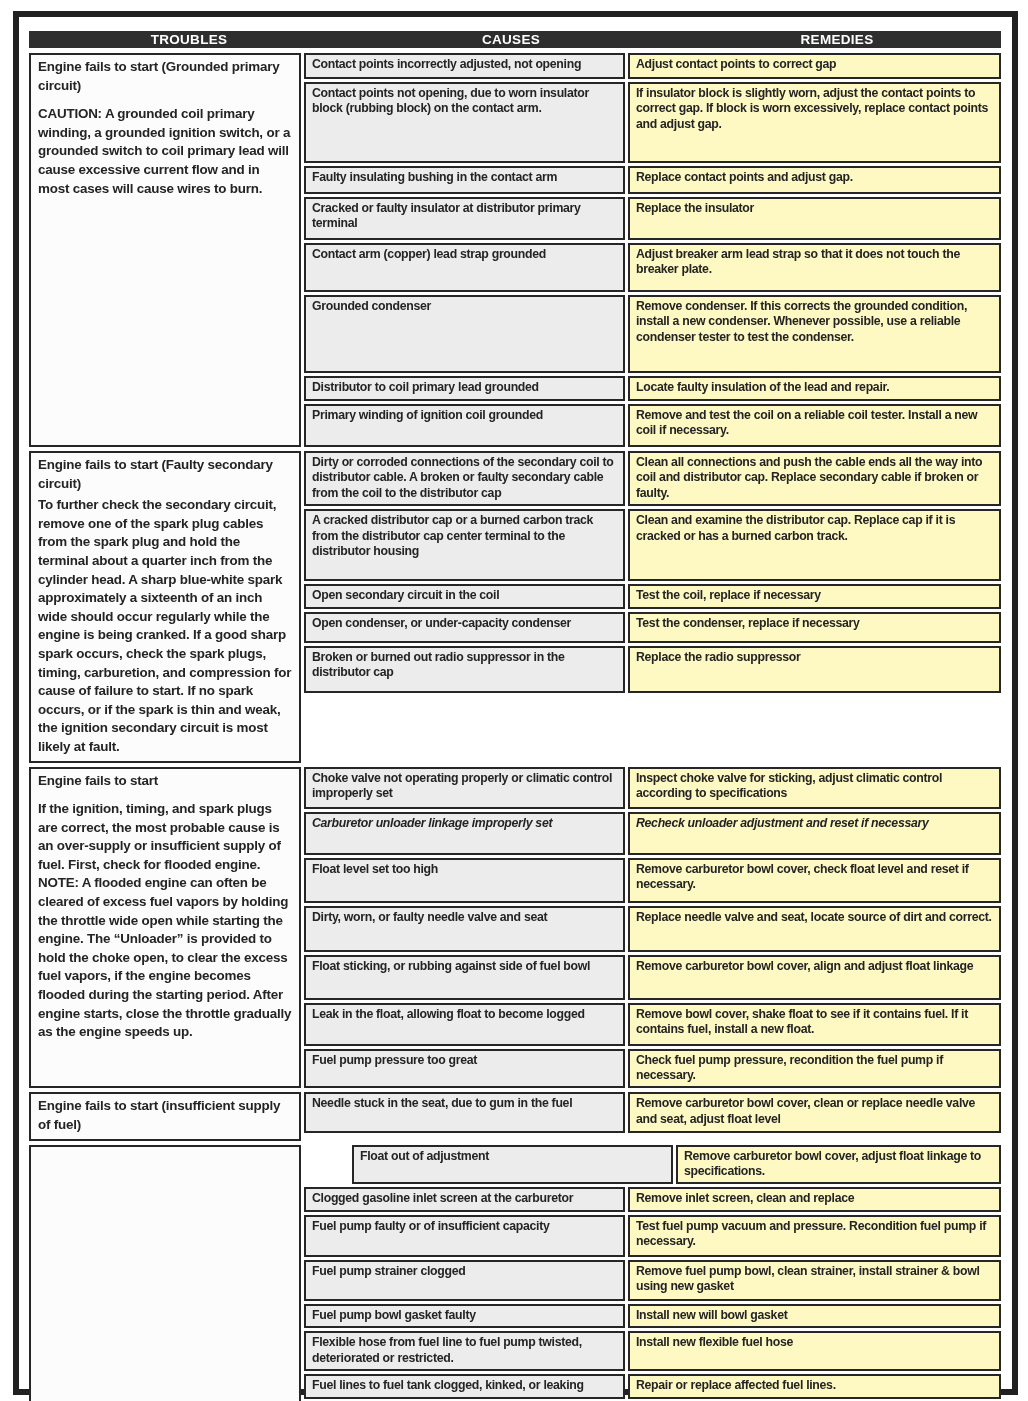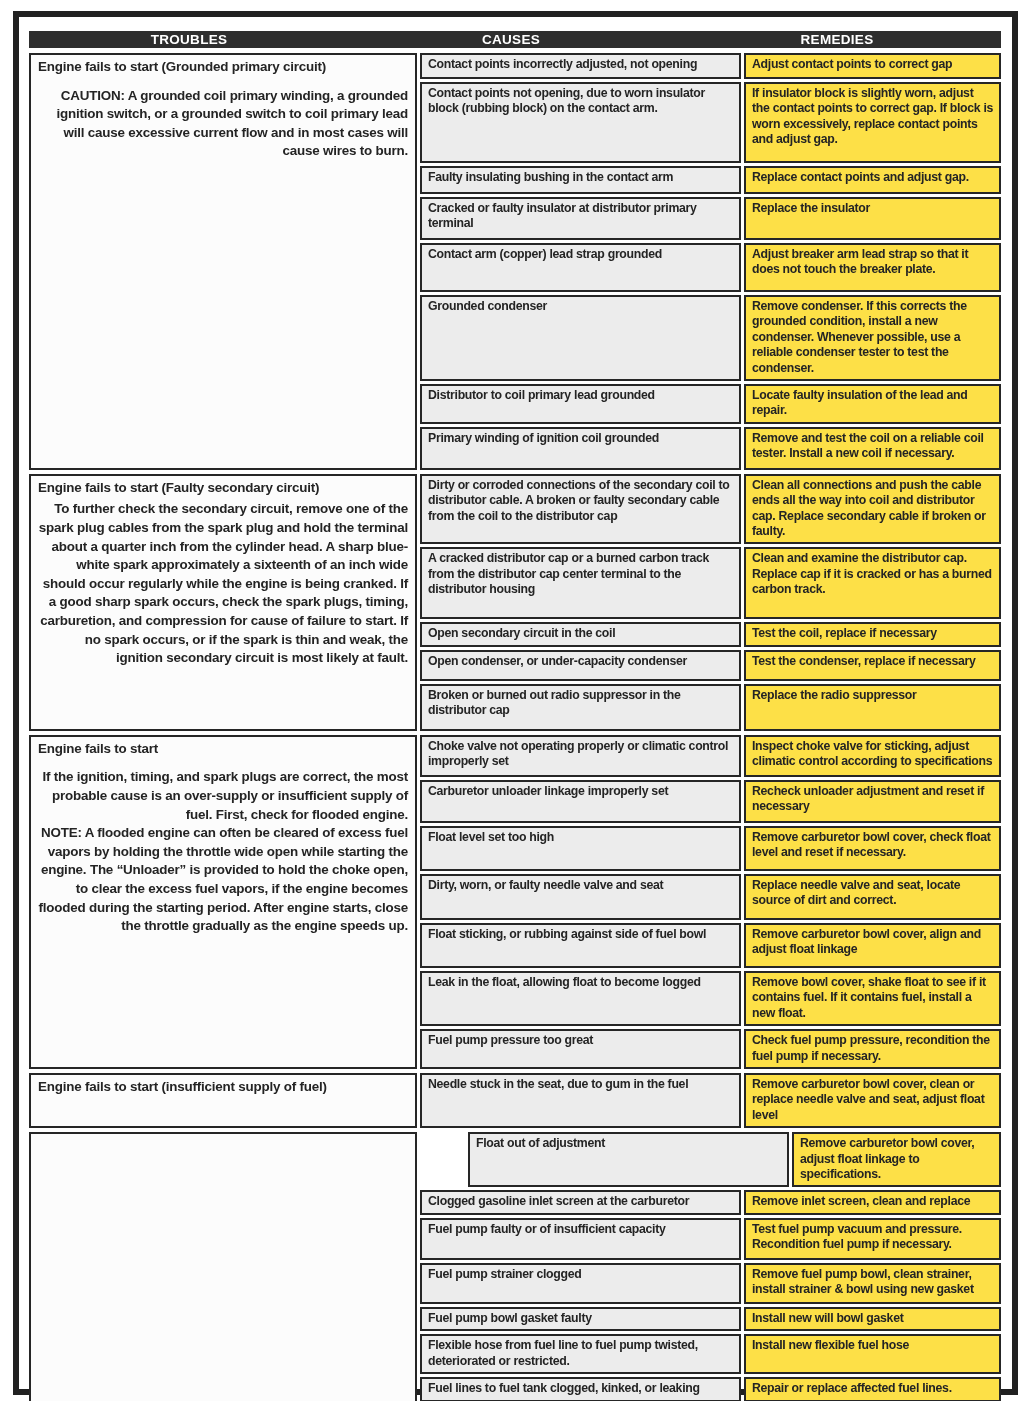--- a/index.html
+++ b/index.html
@@ -37,34 +37,34 @@
   .hc-troubles{width:320px;}
   .hc-causes{width:324px;}
   .hc-remedies{width:328px;}
   .section{
     display:flex;
     gap:3px;
     margin-bottom:4px;
     align-items:stretch;
   }
   .trouble-cell{
-    width:388px;
+    width:272px;
     box-sizing:border-box;
     border:2px solid #262626;
     background:#fcfcfc;
     padding:3px 7px 4px 7px;
     font-weight:bold;
     font-size:13.4px;
     line-height:18.6px;
     letter-spacing:-0.2px;
   }
   .trouble-title{margin:0 0 10px 0;}
   .section:nth-of-type(2) .trouble-title{margin-bottom:3px;}
   .trouble-title:last-child{margin-bottom:0;}
-  .trouble-body p{margin:0;text-align:right;}
+  .trouble-body p{margin:0;}
   .rows{
     flex:1;
     display:flex;
     flex-direction:column;
     gap:3px;
   }
   .row{
     display:flex;
     gap:3px;
     align-items:stretch;
@@ -77,21 +77,21 @@
     padding:2px 5px 3px 6px;
     font-weight:bold;
     font-size:12.3px;
     line-height:15.4px;
     letter-spacing:-0.3px;
   }
   .remedy-cell{
     flex:1;
     box-sizing:border-box;
     border:2px solid #262626;
-    background:#fde047;
+    background:#fef9c3;
     padding:2px 5px 3px 6px;
     font-weight:bold;
     font-size:12.3px;
     line-height:15.4px;
     letter-spacing:-0.3px;
   }
 </style>
 </head>
 <body>
 
@@ -182,21 +182,21 @@
             <div class="trouble-body">
               <p>If the ignition, timing, and spark plugs are correct, the most probable cause is an over-supply or insufficient supply of fuel.  First, check for flooded engine.</p>
               <p>NOTE: A flooded engine can often be cleared of excess fuel vapors by holding the throttle wide open while starting the engine.  The “Unloader” is provided to hold the choke open, to clear the excess fuel vapors, if the engine becomes flooded during the starting period.  After engine starts, close the throttle gradually as the engine speeds up.</p>
             </div>
           </div>
           <div class="rows">
             <div class="row" style="min-height: 42px;">
               <div class="cause-cell">Choke valve not operating properly or climatic control improperly set</div>
               <div class="remedy-cell">Inspect choke valve for sticking, adjust climatic control according to specifications</div>
             </div>
-            <div class="row" style="min-height: 43px;">
+            <div class="row" style="min-height: 43px; font-style: italic;">
               <div class="cause-cell">Carburetor unloader linkage improperly set</div>
               <div class="remedy-cell">Recheck unloader adjustment and reset if necessary</div>
             </div>
             <div class="row" style="min-height: 45px;">
               <div class="cause-cell">Float level set too high</div>
               <div class="remedy-cell">Remove carburetor bowl cover, check float level and reset if necessary.</div>
             </div>
             <div class="row" style="min-height: 46px;">
               <div class="cause-cell">Dirty, worn, or faulty needle valve and seat</div>
               <div class="remedy-cell">Replace needle valve and seat, locate source of dirt and correct.</div>

